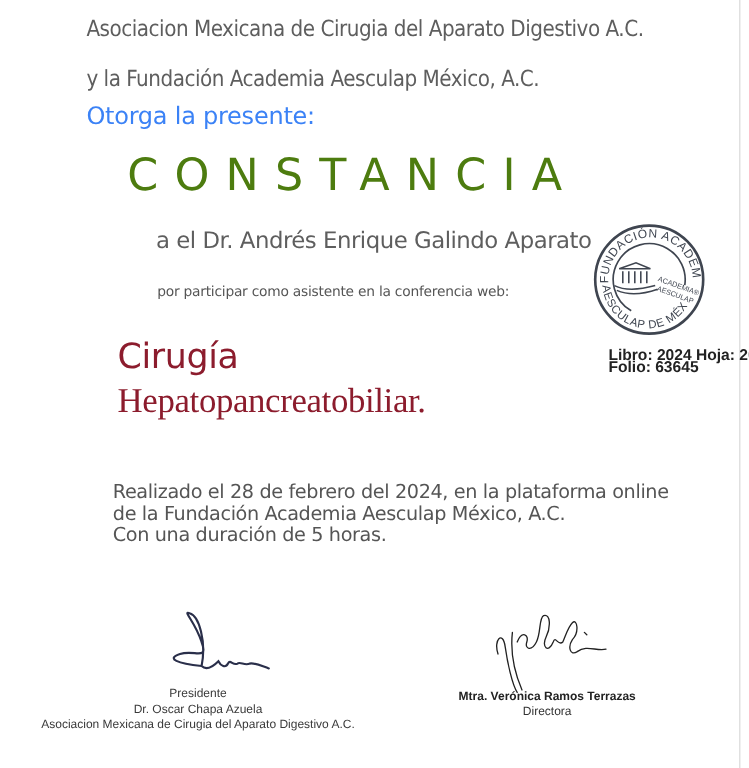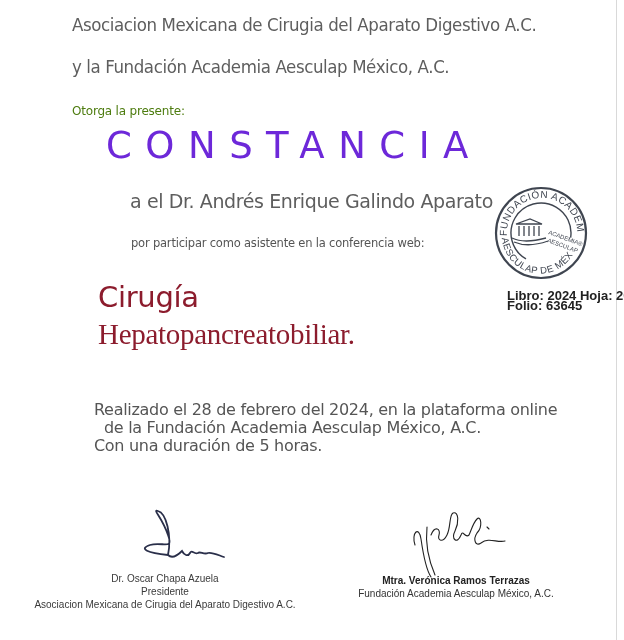--- a/index.html
+++ b/index.html
@@ -5,30 +5,30 @@
   html, body { margin:0; padding:0; }
   body {
     width:624px; height:640px; background:#ffffff; position:relative; overflow:hidden;
     font-family:"DejaVu Sans", "Liberation Sans", sans-serif; color:#5b5b5b;
   }
   .edge-line { position:absolute; left:616px; top:0; width:1px; height:640px; background:#d9d9d9; }
   .abs { position:absolute; white-space:nowrap; }
   .org-line { left:72px; font-size:18.5px; letter-spacing:-0.4px; color:#5e5e5e; font-family:"DejaVu Sans Condensed","DejaVu Sans",sans-serif; font-stretch:condensed; }
   #org1 { top:14px; }
   #org2 { top:40px;margin-top:16px; }
-  #otorga { left:72px; top:104px; font-size:12px; color:#4d7c0f; letter-spacing:-0.2px; }
-  #title { left:106px; top:124px; font-size:37px; letter-spacing:13.5px; color:#6d28d9; font-weight:normal; }
+  #otorga { left:72px; top:84px; font-size:20px; color:#3b82f6; letter-spacing:-0.2px; }
+  #title { left:106px; top:124px; font-size:37px; letter-spacing:13.5px; color:#4d7c0f; font-weight:normal; }
   #recipient { left:130px; top:190px; font-size:19px; letter-spacing:-0.4px; color:#5e5e5e; }
   #participation { left:131px; top:236px; font-size:11.5px; color:#555; letter-spacing:-0.2px;text-align:center; }
   .course { left:98px; font-size:29px; color:#8c1c2d; letter-spacing:-0.3px; }
   #course1 { top:280px; }
   #course2 { top:318px;font-family:Liberation Serif, serif; }
   .detail { left:94px; font-size:16px; color:#555; letter-spacing:-0.3px; }
   #detail1 { top:400px; }
-  #detail2 { top:418px;margin-left:10px; }
+  #detail2 { top:418px; }
   #detail3 { top:436px; }
   .seal { position:absolute; left:494px; top:186px; width:94px; height:94px; }
   .registry { left:507px; font-size:13px; font-weight:bold; color:#222; font-family:"Liberation Sans", sans-serif; }
   #reg1 { top:288px; }
   #reg2 { top:298px; }
   .sig-svg { position:absolute; }
   .sig-block { position:absolute; text-align:center; font-size:10px; line-height:13px; color:#333; font-family:"Liberation Sans", sans-serif; }
   #sig-left { left:20px; top:572px; width:290px; color:#3a3a3a; }
   #sig-right { left:340px; top:574px; width:232px; }
   #sig-right .name { font-weight:bold; color:#222; }
@@ -84,25 +84,25 @@
 </svg>
 
 <div class="abs registry" id="reg1">Libro: 2024 Hoja: 2033</div>
 <div class="abs registry" id="reg2">Folio: 63645</div>
 
 <svg class="sig-svg" style="left:128px; top:505px; width:110px; height:60px;" viewBox="0 0 110 60">
   <path d="M40 50 C 20 48, 10 44, 22 40 C 34 36, 46 46, 40 30 C 34 12, 24 4, 30 6 C 38 8, 44 30, 40 50 C 44 54, 50 50, 54 46 C 56 50, 60 52, 62 48 C 64 44, 66 50, 70 48 C 72 46, 76 50, 80 48 C 84 47, 90 50, 96 52" fill="none" stroke="#2a2f4a" stroke-width="1.8" stroke-linecap="round"></path>
 </svg>
 
 <div class="sig-block" id="sig-left">
+  <div>Presidente</div>
   <div>Dr. Oscar Chapa Azuela</div>
-  <div>Presidente</div>
   <div>Asociacion Mexicana de Cirugia del Aparato Digestivo A.C.</div>
 </div>
 
 <svg class="sig-svg" style="left:405px; top:505px; width:110px; height:75px;" viewBox="0 0 110 75">
   <path d="M10 40 C 6 28, 14 20, 16 34 C 18 48, 22 66, 26 72 M 22 22 C 20 40, 24 56, 30 70 M 26 30 C 30 20, 36 24, 34 30 C 32 36, 38 38, 42 30 C 46 22, 44 10, 48 8 C 54 6, 54 18, 50 26 C 46 34, 52 40, 56 30 C 58 24, 60 34, 64 30 C 66 26, 68 18, 72 14 C 76 10, 78 22, 72 28 C 68 34, 70 42, 76 38 C 84 32, 92 38, 100 36 M 82 22 L 84 24" fill="none" stroke="#222" stroke-width="1.1" stroke-linecap="round"></path>
 </svg>
 
 <div class="sig-block" id="sig-right">
   <div class="name">Mtra. Verónica Ramos Terrazas</div>
-  <div>Fundación Academia Aesculap México, A.C.</div>
+  <div>Directora</div>
 </div>
 
 </body></html>

